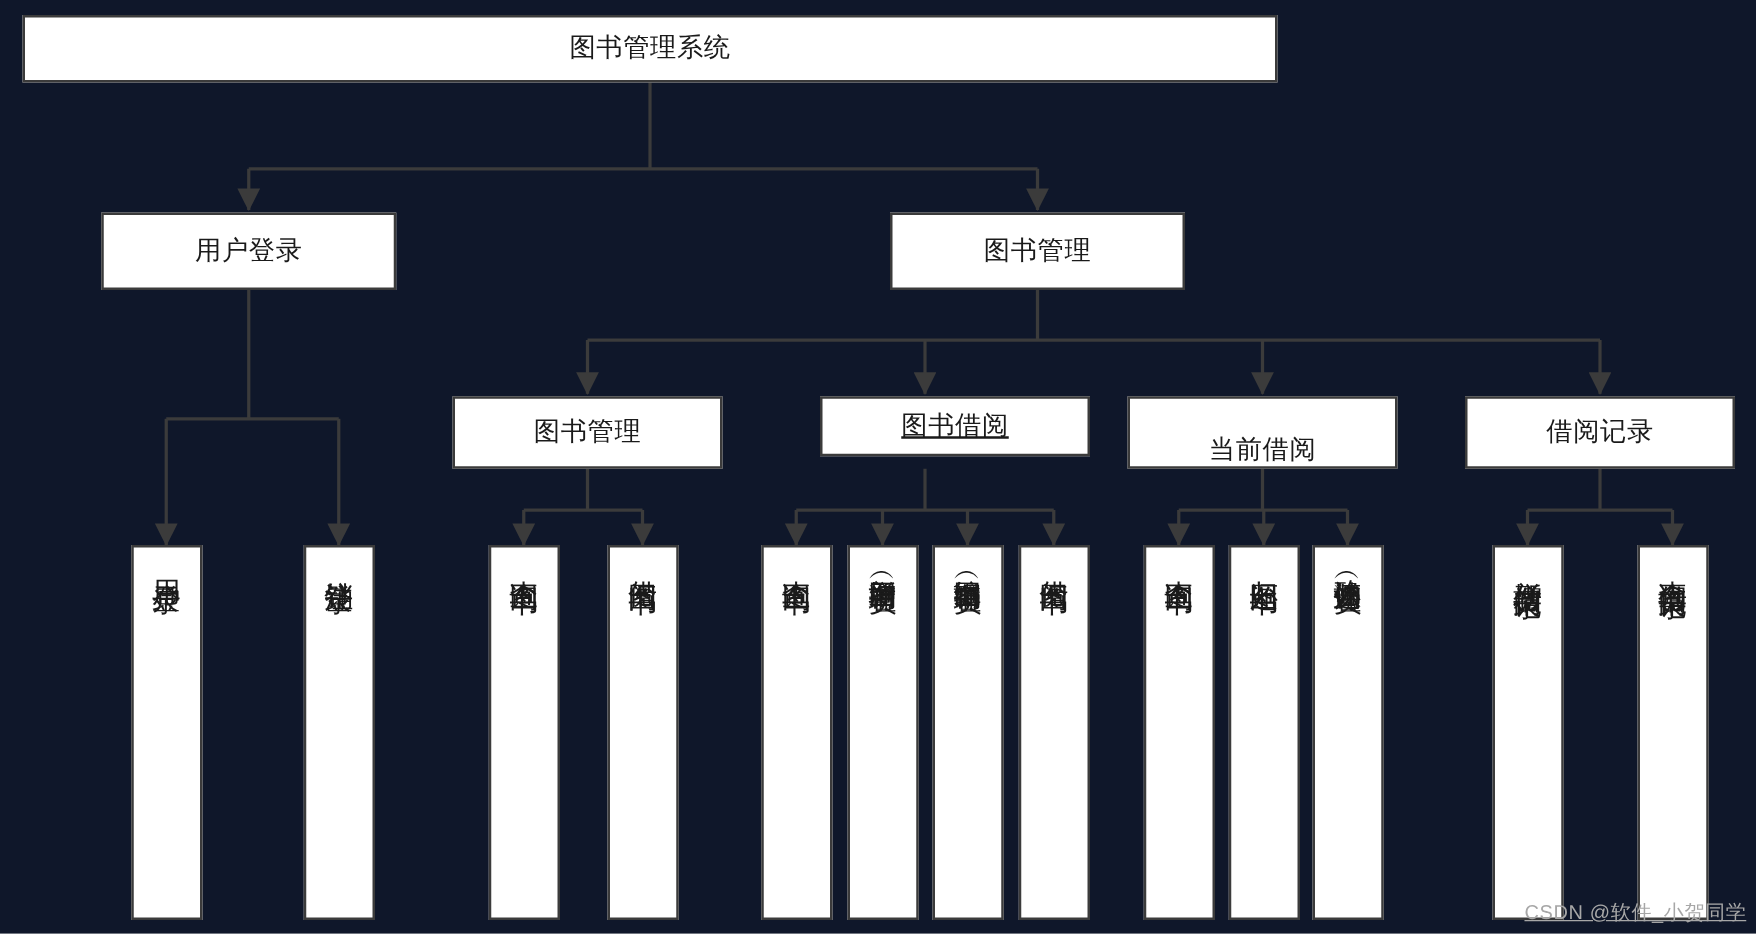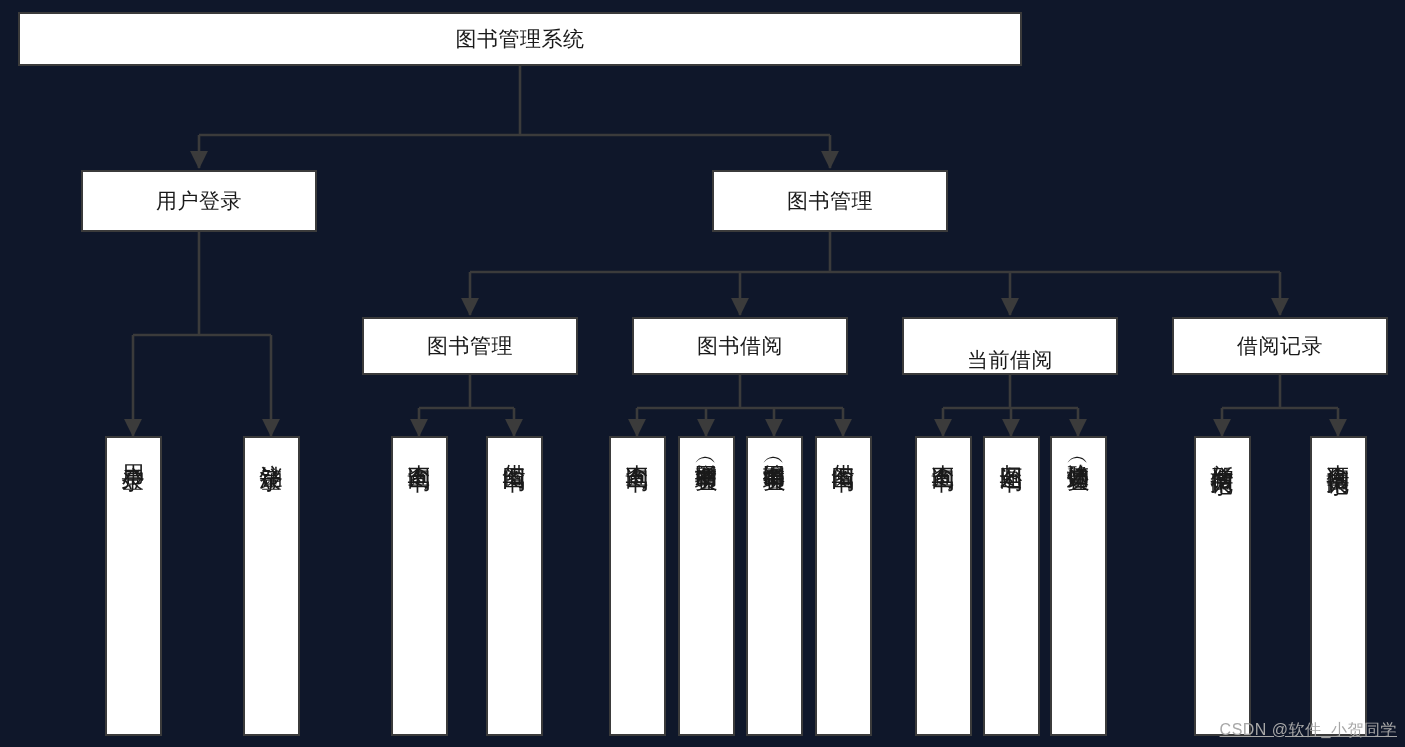--- a/index.html
+++ b/index.html
@@ -140,21 +140,21 @@
   <div class="node horiz" style="left:81px; top:170px; width:236px; height:62px;">
     <span class="label">用户登录</span>
   </div>
   <div class="node horiz" style="left:712px; top:170px; width:236px; height:62px;">
     <span class="label">图书管理</span>
   </div>
 
   <div class="node horiz" style="left:362px; top:317px; width:216px; height:58px;">
     <span class="label">图书管理</span>
   </div>
-  <div class="node horiz" style="left:632px; top:317px; width:216px; height:58px;">
+  <div class="node horiz" style="left:656px; top:317px; width:216px; height:48px;text-decoration:underline;">
     <span class="label">图书借阅</span>
   </div>
   <div class="node horiz" style="left:902px; top:317px; width:216px; height:58px;align-items:flex-end;">
     <span class="label">当前借阅</span>
   </div>
   <div class="node horiz" style="left:1172px; top:317px; width:216px; height:58px;justify-content:center;">
     <span class="label">借阅记录</span>
   </div>
 
   <div class="node vert" style="left:105px; top:436px; width:57px; height:300px;">

